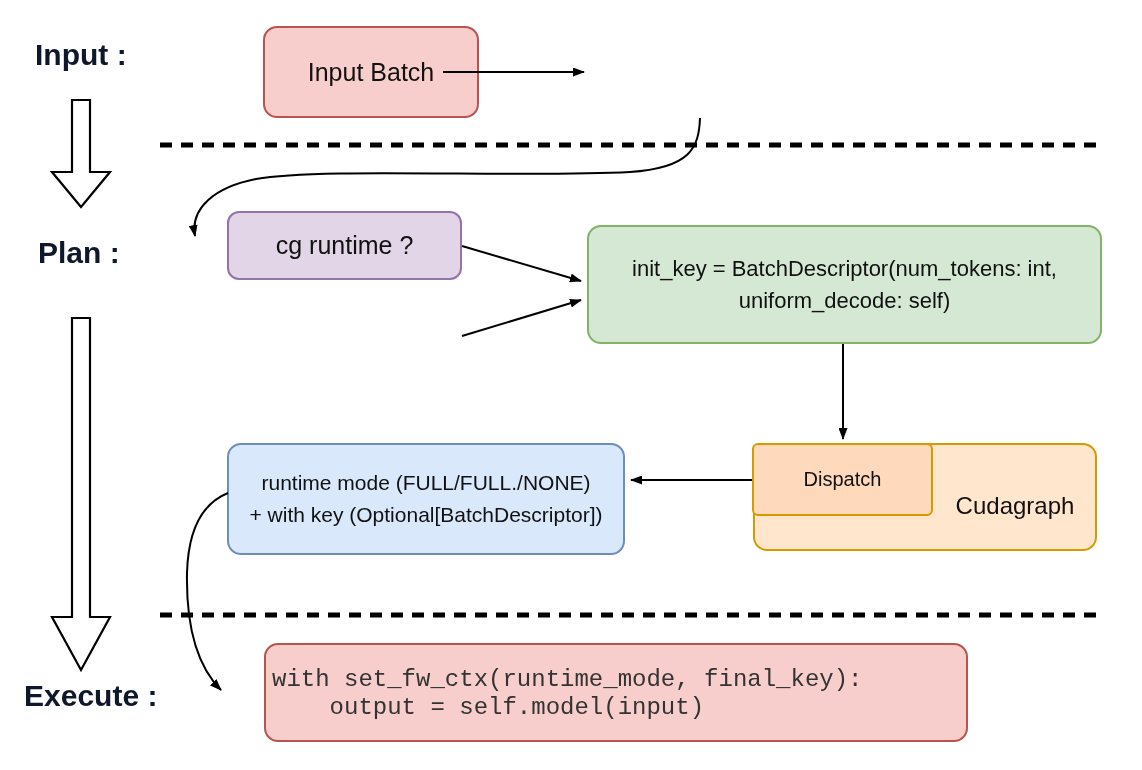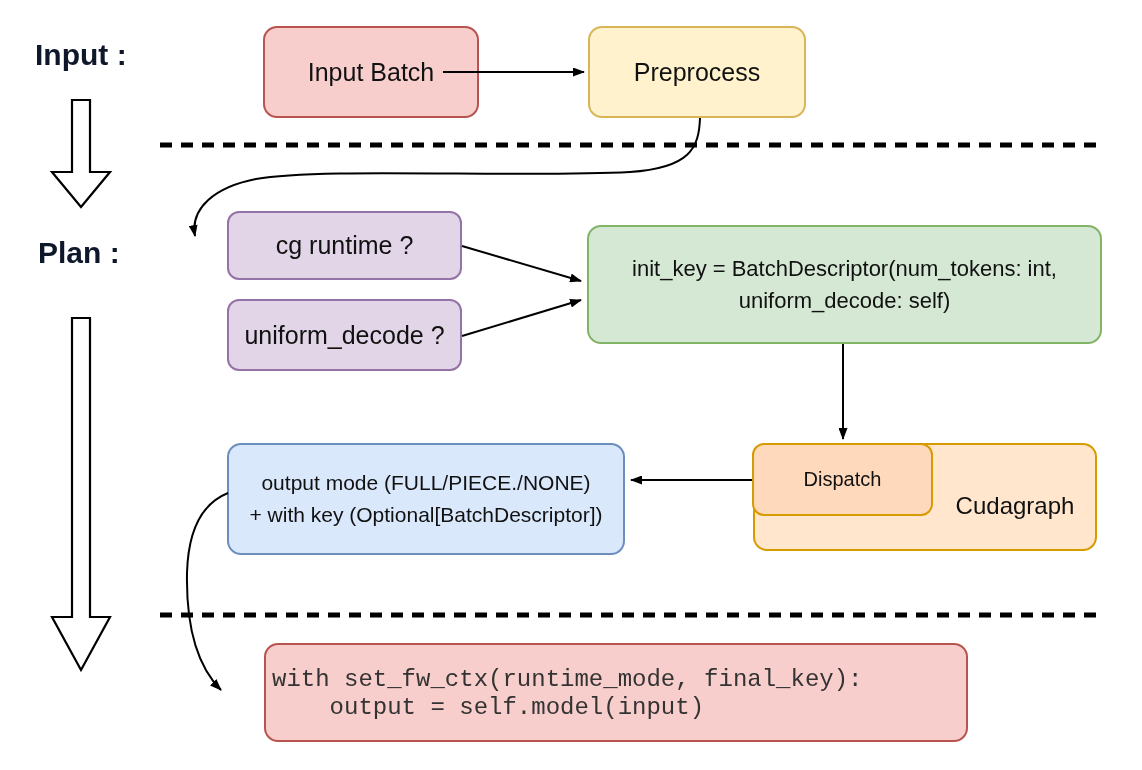--- a/index.html
+++ b/index.html
@@ -45,21 +45,21 @@
   .fs24{font-size:24px;line-height:32px;}
 
   #node-input-batch{left:227px;top:26px;width:216px;height:92px;}
   #node-preprocess{left:588px;top:26px;width:218px;height:92px;}
   #node-cg-padding{left:227px;top:211px;width:235px;height:69px;border-radius:12px;}
   #node-uniform-decode{left:227px;top:299px;width:235px;height:72px;border-radius:12px;}
   #node-init-key{left:587px;top:225px;width:515px;height:119px;}
   #node-cudagraph-outer{left:753px;top:443px;width:344px;height:108px;justify-content:center;}
   #cudagraph-text{position:absolute;left:933px;top:443px;width:164px;height:126px;
     display:flex;flex-direction:column;align-items:center;justify-content:center;text-align:center;}
-  #node-dispatch{left:752px;top:443px;width:181px;height:73px;border-radius:12px;}
+  #node-dispatch{left:752px;top:443px;width:181px;height:73px;border-radius:6px;}
   #node-runtime{left:227px;top:443px;width:398px;height:112px;}
   #node-code{
     left:228px;top:643px;width:704px;height:99px;
     align-items:flex-start;justify-content:flex-start;
     padding:21px 0 0 6px;text-align:left;
     font-family:"Liberation Mono", monospace;
     font-size:24px;line-height:28px;color:#333;
   }
   #node-code .ln{white-space:pre;}
 
@@ -69,52 +69,47 @@
   #label-plan{left:38px;top:236px;}
   #label-execute{left:24px;top:679px;}
 </style>
 </head>
 <body>
 
 <div id="canvas">
 
   <div class="stage-label" id="label-input">Input :</div>
   <div class="stage-label" id="label-plan">Plan :</div>
+  <div class="stage-label" id="label-execute">Execute :</div>
 
   <div class="node n-red fs25" id="node-input-batch">
     <span class="ln">Input Batch</span>
   </div>
 
-  <div class="node n-yellow fs25" id="node-preprocess">
-    <span class="ln">Preprocess</span>
-  </div>
 
   <div class="node n-purple fs25" id="node-cg-padding">
     <span class="ln">cg runtime ?</span>
   </div>
 
-  <div class="node n-purple fs25" id="node-uniform-decode">
-    <span class="ln">uniform_decode ?</span>
-  </div>
 
   <div class="node n-green fs22" id="node-init-key">
     <span class="ln">init_key = BatchDescriptor(num_tokens: int,</span>
     <span class="ln">uniform_decode: self)</span>
   </div>
 
   <div class="node n-orange-light" id="node-cudagraph-outer"></div>
   <div class="fs24" id="cudagraph-text">
     <span class="ln">Cudagraph</span>
   </div>
   <div class="node n-orange-dark fs20" id="node-dispatch">
     <span class="ln">Dispatch</span>
   </div>
 
   <div class="node n-blue fs21" id="node-runtime">
-    <span class="ln">output mode (FULL/PIECE./NONE)</span>
+    <span class="ln">runtime mode (FULL/FULL./NONE)</span>
     <span class="ln">+ with key (Optional[BatchDescriptor])</span>
   </div>
 
   <div class="node n-red" id="node-code">
     <span class="ln">with set_fw_ctx(runtime_mode, final_key):</span>
     <span class="ln">    output = self.model(input)</span>
   </div>
 
   <svg id="arrow-layer" width="1142" height="770" viewBox="0 0 1142 770">
     <defs>

